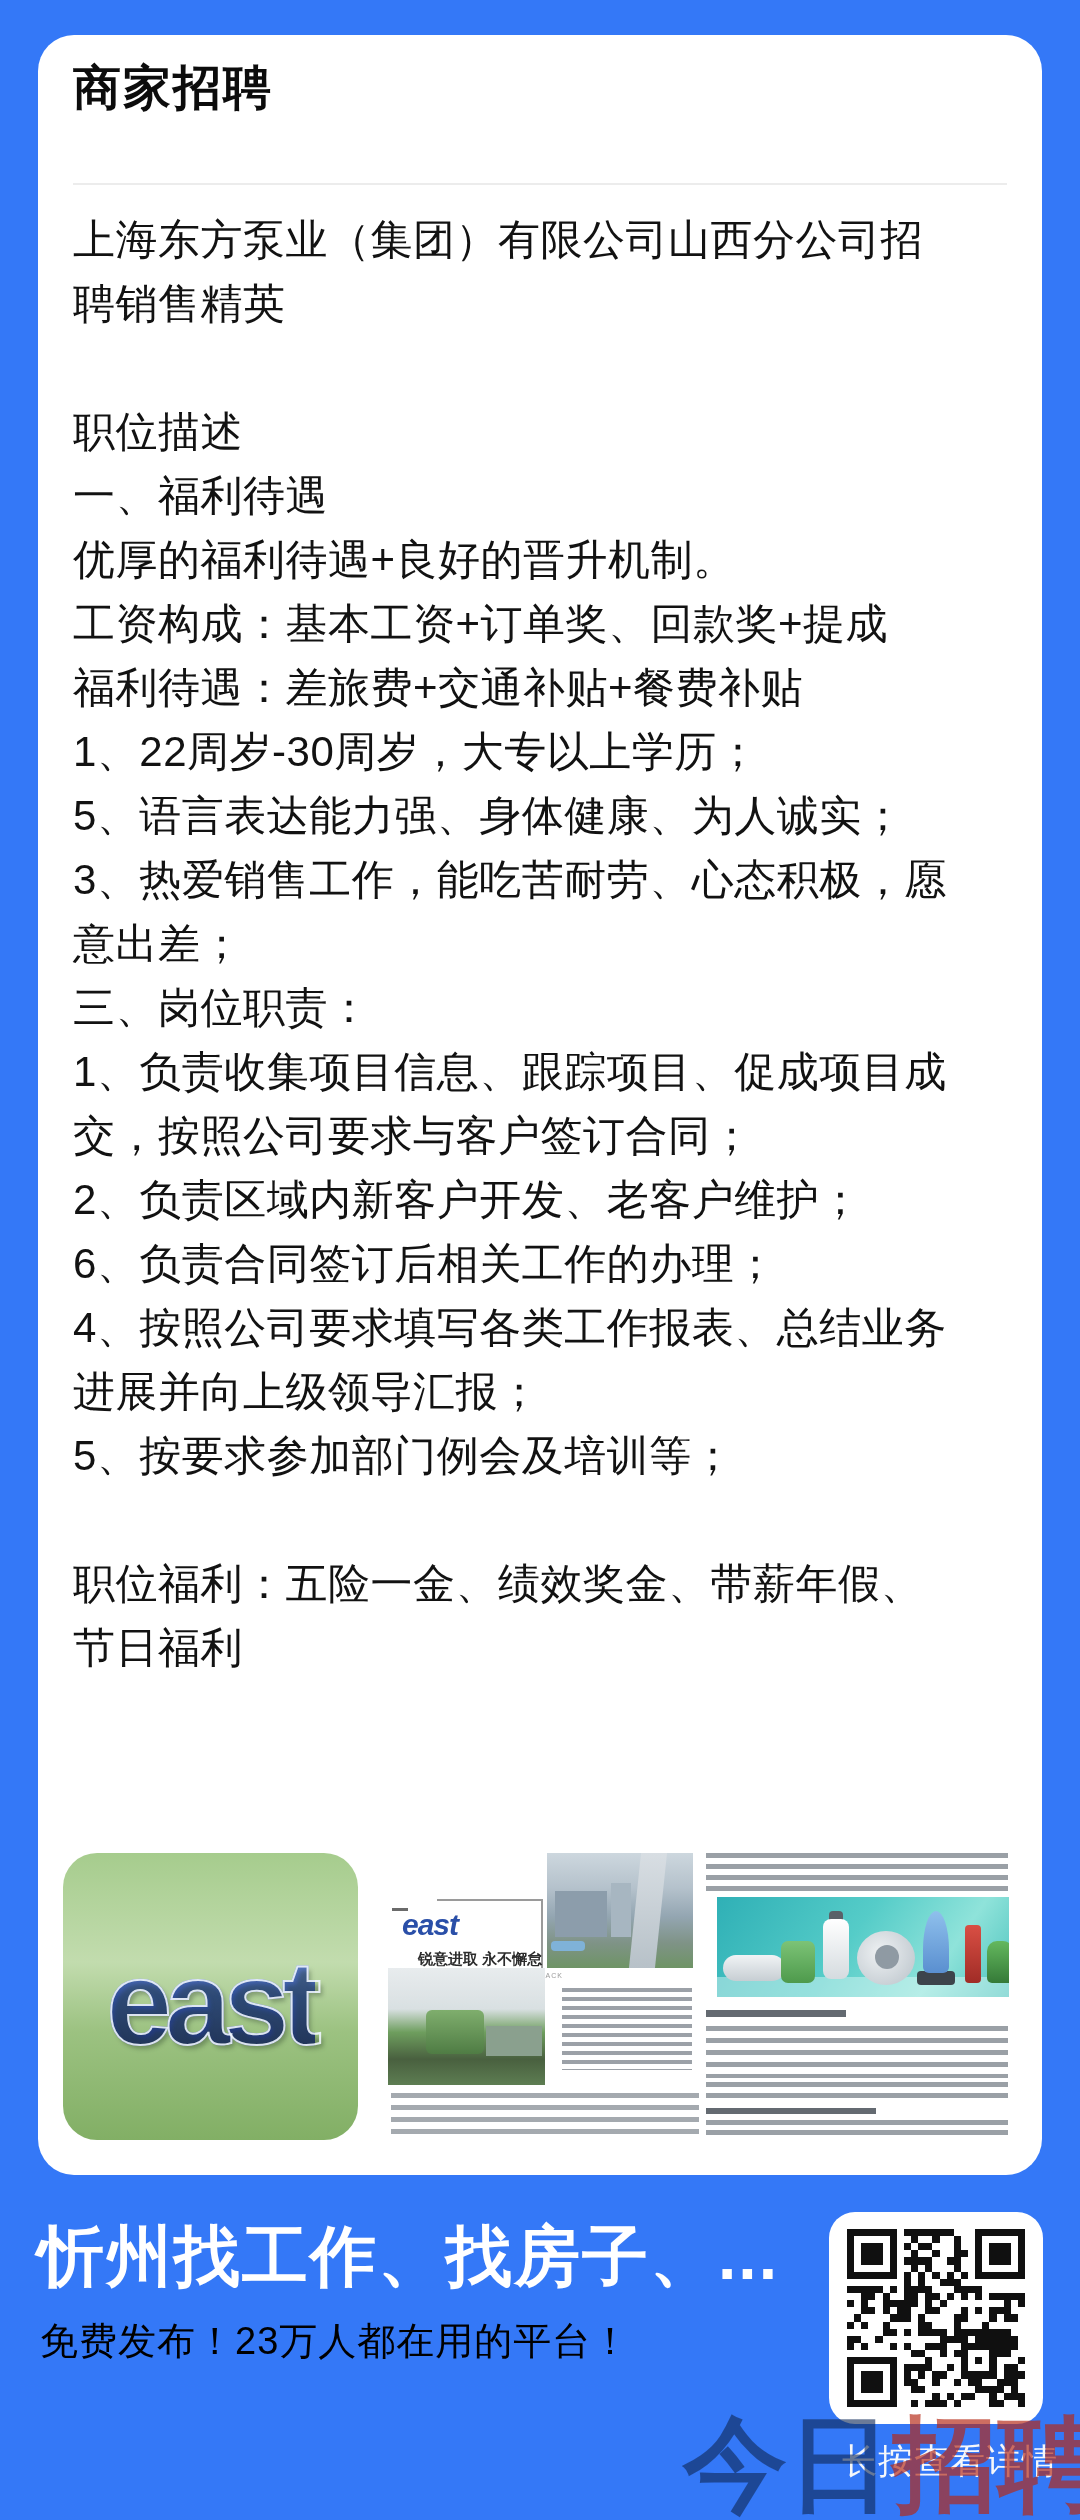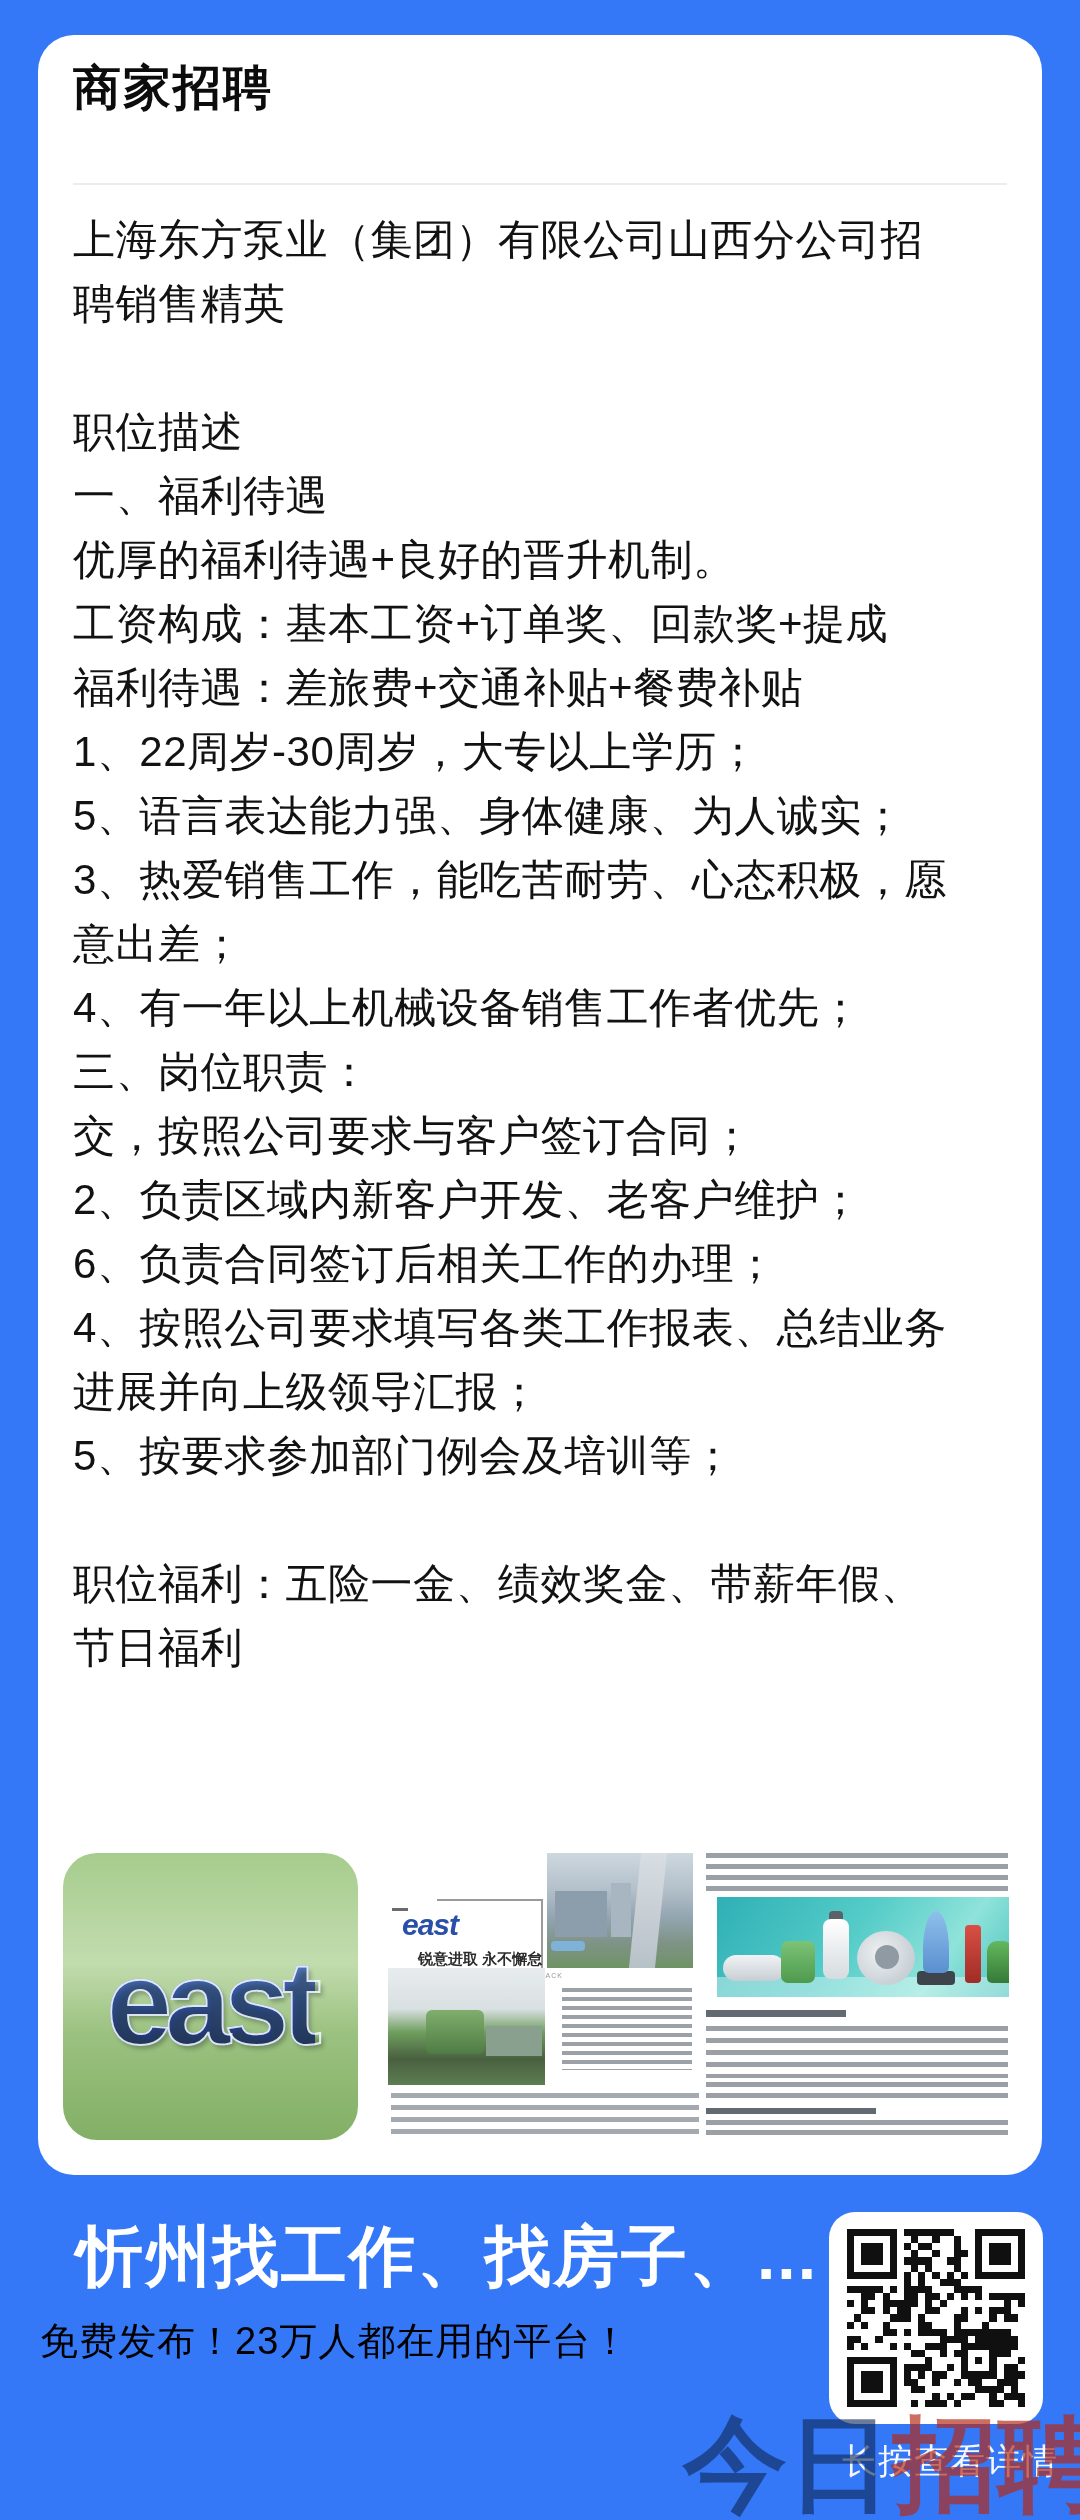--- a/index.html
+++ b/index.html
@@ -94,21 +94,21 @@
   .pm6{left:248px;bottom:14px;width:16px;height:58px;background:linear-gradient(180deg,#d94f44,#a02c26);border-radius:4px;}
   .pm7{left:270px;bottom:14px;width:26px;height:42px;background:linear-gradient(180deg,#64b85e,#357a38);border-radius:10px 10px 5px 5px;}
   .p-head1{position:absolute;left:4px;top:160px;width:140px;height:7px;background:#646a71;}
   .p-par1{position:absolute;left:4px;top:176px;width:302px;height:52px;background:repeating-linear-gradient(to bottom,#9aa0a6 0 5px,transparent 5px 12px);}
   .p-par2{position:absolute;left:4px;top:232px;width:302px;height:22px;background:repeating-linear-gradient(to bottom,#9aa0a6 0 5px,transparent 5px 11px);}
   .p-head2{position:absolute;left:4px;top:258px;width:170px;height:6px;background:#646a71;}
   .p-par3{position:absolute;left:4px;top:270px;width:302px;height:20px;background:repeating-linear-gradient(to bottom,#9aa0a6 0 5px,transparent 5px 10px);}
   
   .foot-headline{
     left:38px;top:2212px;width:780px;
-    font-size:66px;font-weight:700;color:#ffffff;letter-spacing:2px;white-space:nowrap;text-align:right;
+    font-size:66px;font-weight:700;color:#ffffff;letter-spacing:2px;white-space:nowrap;
   }
   .foot-subline{
     left:40px;top:2316px;width:780px;
     font-size:38px;font-weight:500;color:#000000;letter-spacing:1px;white-space:nowrap;
   }
   .qr-box{
     left:829px;top:2212px;width:214px;height:212px;border-radius:26px;
     background:#ffffff;display:flex;align-items:center;justify-content:center;
   }
   .qr-box svg{display:block;}
@@ -137,22 +137,22 @@
     <div class="body-line"></div>
     <div class="body-line">职位描述</div>
     <div class="body-line">一、福利待遇</div>
     <div class="body-line">优厚的福利待遇+良好的晋升机制。</div>
     <div class="body-line">工资构成：基本工资+订单奖、回款奖+提成</div>
     <div class="body-line">福利待遇：差旅费+交通补贴+餐费补贴</div>
     <div class="body-line">1、22周岁-30周岁，大专以上学历；</div>
     <div class="body-line">5、语言表达能力强、身体健康、为人诚实；</div>
     <div class="body-line">3、热爱销售工作，能吃苦耐劳、心态积极，愿</div>
     <div class="body-line">意出差；</div>
-    <div class="body-line">4、有一年以上机械设备销售工作者优先；</div>
     <div class="body-line">三、岗位职责：</div>
+    <div class="body-line">1、负责收集项目信息、跟踪项目、促成项目成</div>
     <div class="body-line">交，按照公司要求与客户签订合同；</div>
     <div class="body-line">2、负责区域内新客户开发、老客户维护；</div>
     <div class="body-line">6、负责合同签订后相关工作的办理；</div>
     <div class="body-line">4、按照公司要求填写各类工作报表、总结业务</div>
     <div class="body-line">进展并向上级领导汇报；</div>
     <div class="body-line">5、按要求参加部门例会及培训等；</div>
     <div class="body-line"></div>
     <div class="body-line">职位福利：五险一金、绩效奖金、带薪年假、</div>
     <div class="body-line">节日福利</div>
   </div>

